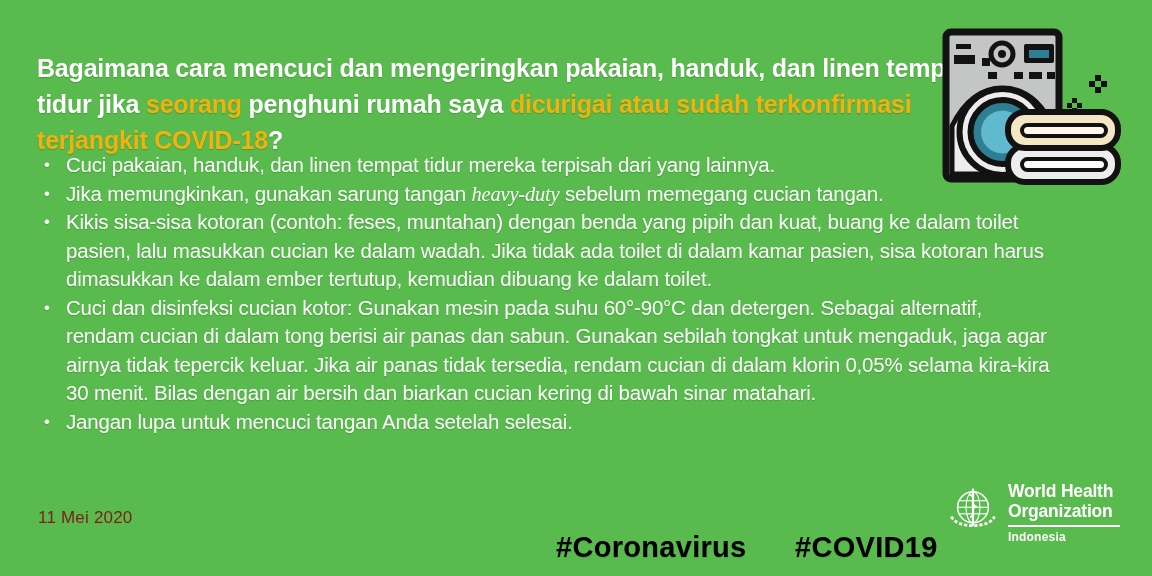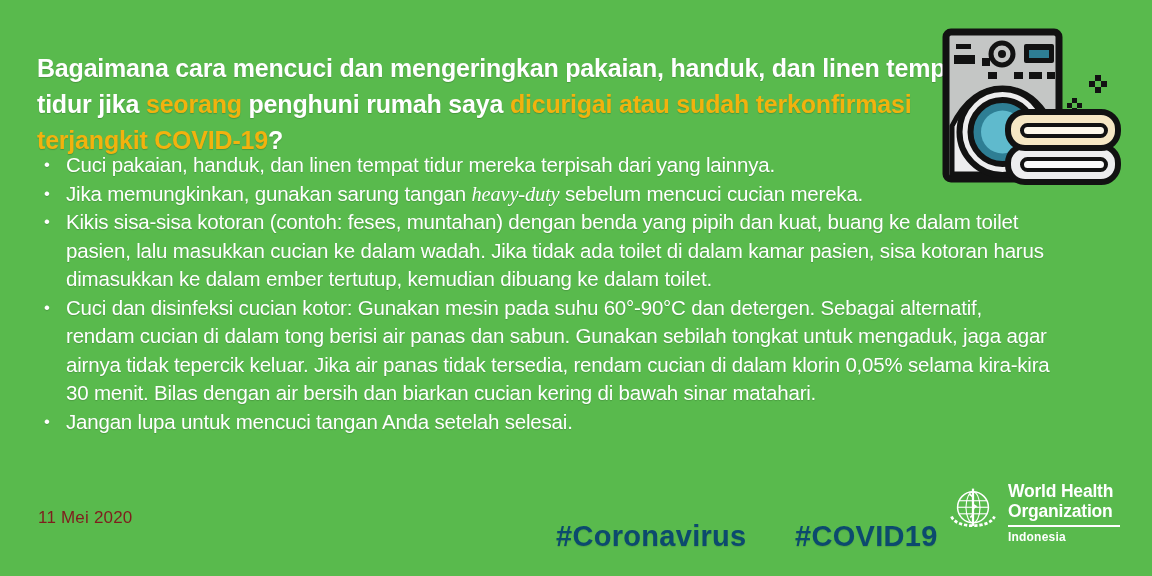--- a/index.html
+++ b/index.html
@@ -33,22 +33,22 @@
     content:"\2022";position:absolute;left:6px;top:0;
     font-size:0.82em;line-height:28.5px;
   }
   .it{font-style:italic;font-family:Liberation Serif, serif;}
   
   .date{
     position:absolute;left:38px;top:508px;
     font-size:17px;color:#7f1d1d;letter-spacing:0.2px;
   }
   .hashtag{
-    position:absolute;top:520px;
-    font-size:29px;font-weight:700;color:#0c4a6e;
+    position:absolute;top:531px;
+    font-size:29px;font-weight:700;color:#000000;
     letter-spacing:0.3px;text-shadow:0 1px 1px rgba(0,0,0,.12);
   }
   .hashtag.h1{left:556px;}
   .hashtag.h2{left:795px;}
   
   .who{
     position:absolute;right:32px;top:482px;
     display:flex;align-items:flex-start;gap:7px;color:#ffffff;
   }
   .who-text{display:flex;flex-direction:column;}
@@ -59,26 +59,26 @@
   .washer{position:absolute;left:938px;top:24px;}
 </style>
 </head>
 <body>
 
 <div class="canvas">
 
   <div class="title">
     <div class="line"><span>Bagaimana cara mencuci dan mengeringkan pakaian, handuk, dan linen tempat</span></div>
     <div class="line"><span>tidur jika </span><span class="hl">seorang</span><span> penghuni rumah saya </span><span class="hl">dicurigai atau sudah terkonfirmasi</span></div>
-    <div class="line"><span class="hl">terjangkit COVID-19</span><span>?</span></div>
+    <div class="line"><span class="hl">terjangkit COVID-18</span><span>?</span></div>
   </div>
 
   <ul class="bullets">
     <li><span>Cuci pakaian, handuk, dan linen tempat tidur mereka terpisah dari yang lainnya.</span></li>
-    <li><span>Jika memungkinkan, gunakan sarung tangan </span><span class="it">heavy-duty</span><span> sebelum mencuci cucian mereka.</span></li>
+    <li><span>Jika memungkinkan, gunakan sarung tangan </span><span class="it">heavy-duty</span><span> sebelum memegang cucian tangan.</span></li>
     <li><span>Kikis sisa-sisa kotoran (contoh: feses, muntahan) dengan benda yang pipih dan kuat, buang ke dalam toilet pasien, lalu masukkan cucian ke dalam wadah. Jika tidak ada toilet di dalam kamar pasien, sisa kotoran harus dimasukkan ke dalam ember tertutup, kemudian dibuang ke dalam toilet.</span></li>
     <li><span>Cuci dan disinfeksi cucian kotor: Gunakan mesin pada suhu 60°-90°C dan detergen. Sebagai alternatif, rendam cucian di dalam tong berisi air panas dan sabun. Gunakan sebilah tongkat untuk mengaduk, jaga agar airnya tidak tepercik keluar. Jika air panas tidak tersedia, rendam cucian di dalam klorin 0,05% selama kira-kira 30 menit. Bilas dengan air bersih dan biarkan cucian kering di bawah sinar matahari.</span></li>
     <li><span>Jangan lupa untuk mencuci tangan Anda setelah selesai.</span></li>
   </ul>
 
   <svg class="washer" width="206" height="164" viewBox="0 0 206 164">
 
     <g>
       <rect x="8" y="8" width="113" height="147" rx="5" fill="#C4C6C5" stroke="#121212" stroke-width="7"></rect>
       <path d="M14,102 C28,74 46,64 64.5,64 C83,64 101,74 115,102 L115,150 L14,150 Z" fill="#EDEDEE" stroke="#121212" stroke-width="5" stroke-linejoin="round"></path>

